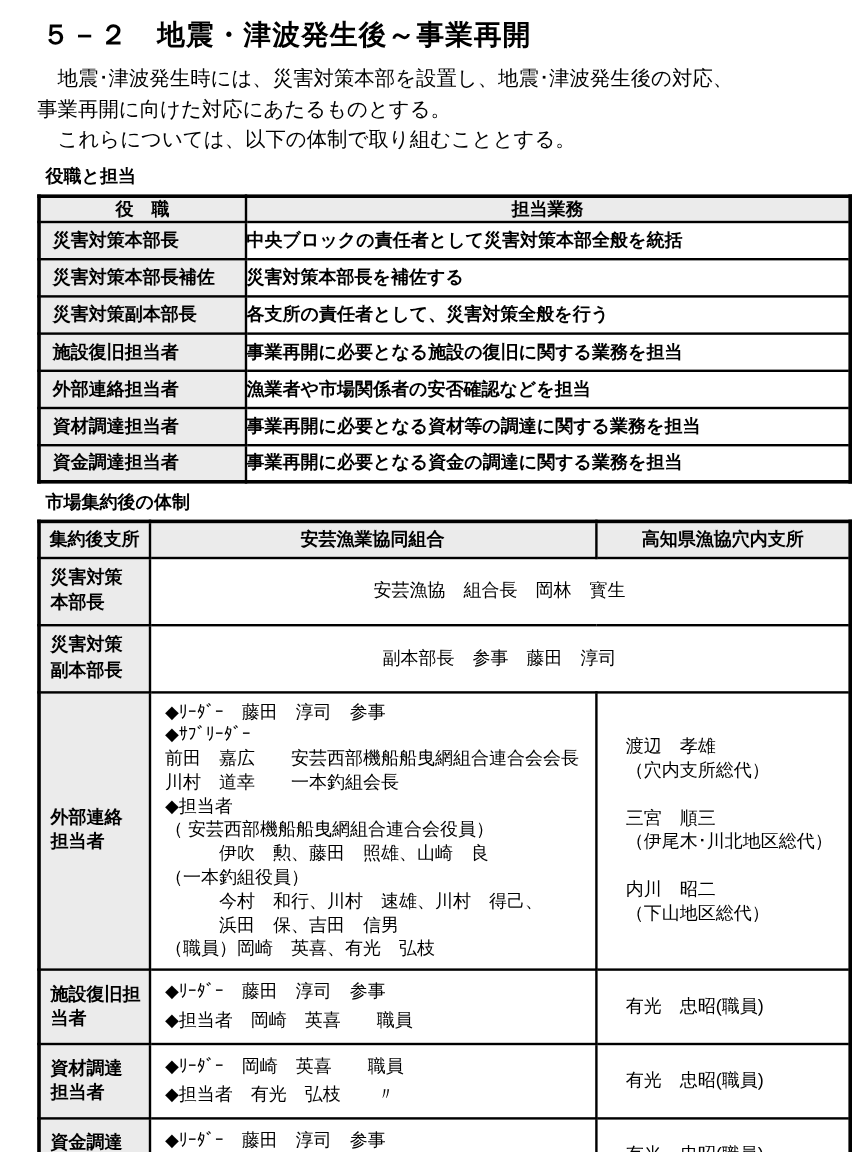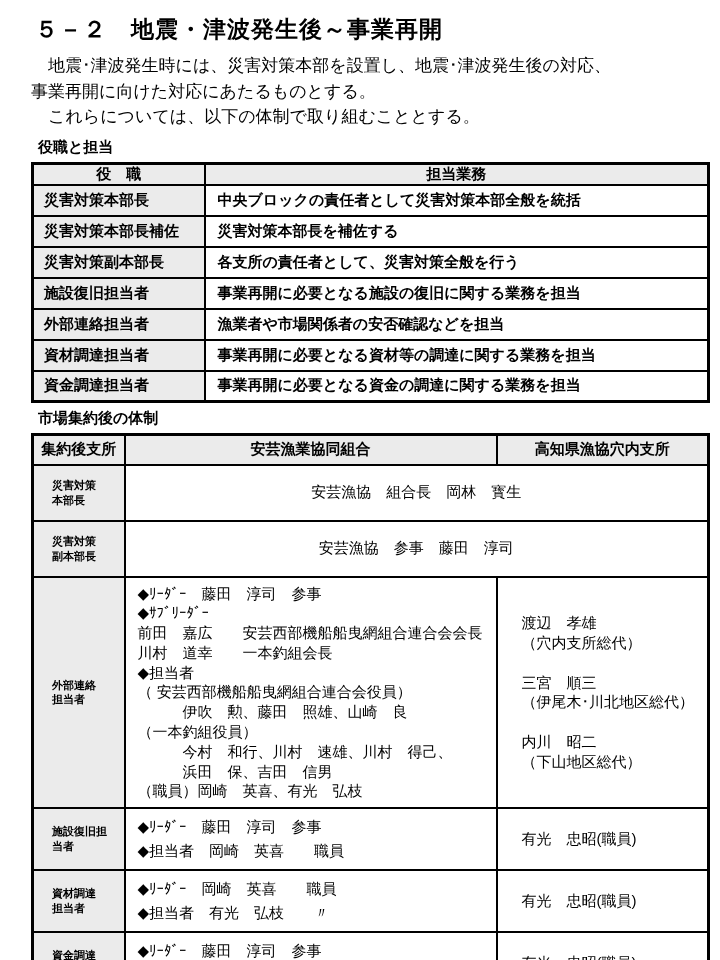--- a/index.html
+++ b/index.html
@@ -61,41 +61,40 @@
   }
   .t1 td.role {
     background: #ebebeb;
     font-weight: bold;
     text-align: left;
     padding-left: 10px;
   }
   .t1 td.duty {
     font-weight: bold;
     text-align: left;
-    padding-left: 12px;
   }
   
   .t2 col.c-branch { width: 92px; }
   .t2 col.c-aki    { width: 372px; }
   .t2 col.c-ana    { width: 212px; }
   .t2 tr.hdr { height: 30px; }
   .t2 tr.merged-row { height: 56px; }
   .t2 tr.big-row { height: 212px; }
   .t2 tr.small-row { height: 52px; }
   .t2 th {
     background: #ebebeb;
     font-weight: bold;
   }
   .t2 th.colhead { text-align: center; margin-left: 44px; }
   .t2 th.rowhead {
     text-align: left;
-    padding-left: 18px;
+    padding-left: 8px;
     white-space: pre-line;
     line-height: 1.35;
-    font-size: 11px;
+    font-size: 15px;
   }
   .t2 td.merged {
     text-align: center;
     font-weight: normal;
     white-space: pre-line;
   }
   .t2 td.detail {
     text-align: left;
     font-weight: normal;
     white-space: pre-line;
@@ -181,21 +180,21 @@
       <th class="colhead">高知県漁協穴内支所</th>
     </tr>
     <tr class="merged-row">
       <th class="rowhead">災害対策
 本部長</th>
       <td class="merged" colspan="2">安芸漁協　組合長　岡林　寳生</td>
     </tr>
     <tr class="merged-row">
       <th class="rowhead">災害対策
 副本部長</th>
-      <td class="merged" colspan="2">安芸漁協　参事　藤田　淳司</td>
+      <td class="merged" colspan="2">副本部長　参事　藤田　淳司</td>
     </tr>
     <tr class="big-row">
       <th class="rowhead">外部連絡
 担当者</th>
       <td class="detail">◆ﾘｰﾀﾞｰ　藤田　淳司　参事
 ◆ｻﾌﾞﾘｰﾀﾞｰ
 前田　嘉広　　安芸西部機船船曳網組合連合会会長
 川村　道幸　　一本釣組会長
 ◆担当者
 （ 安芸西部機船船曳網組合連合会役員）

